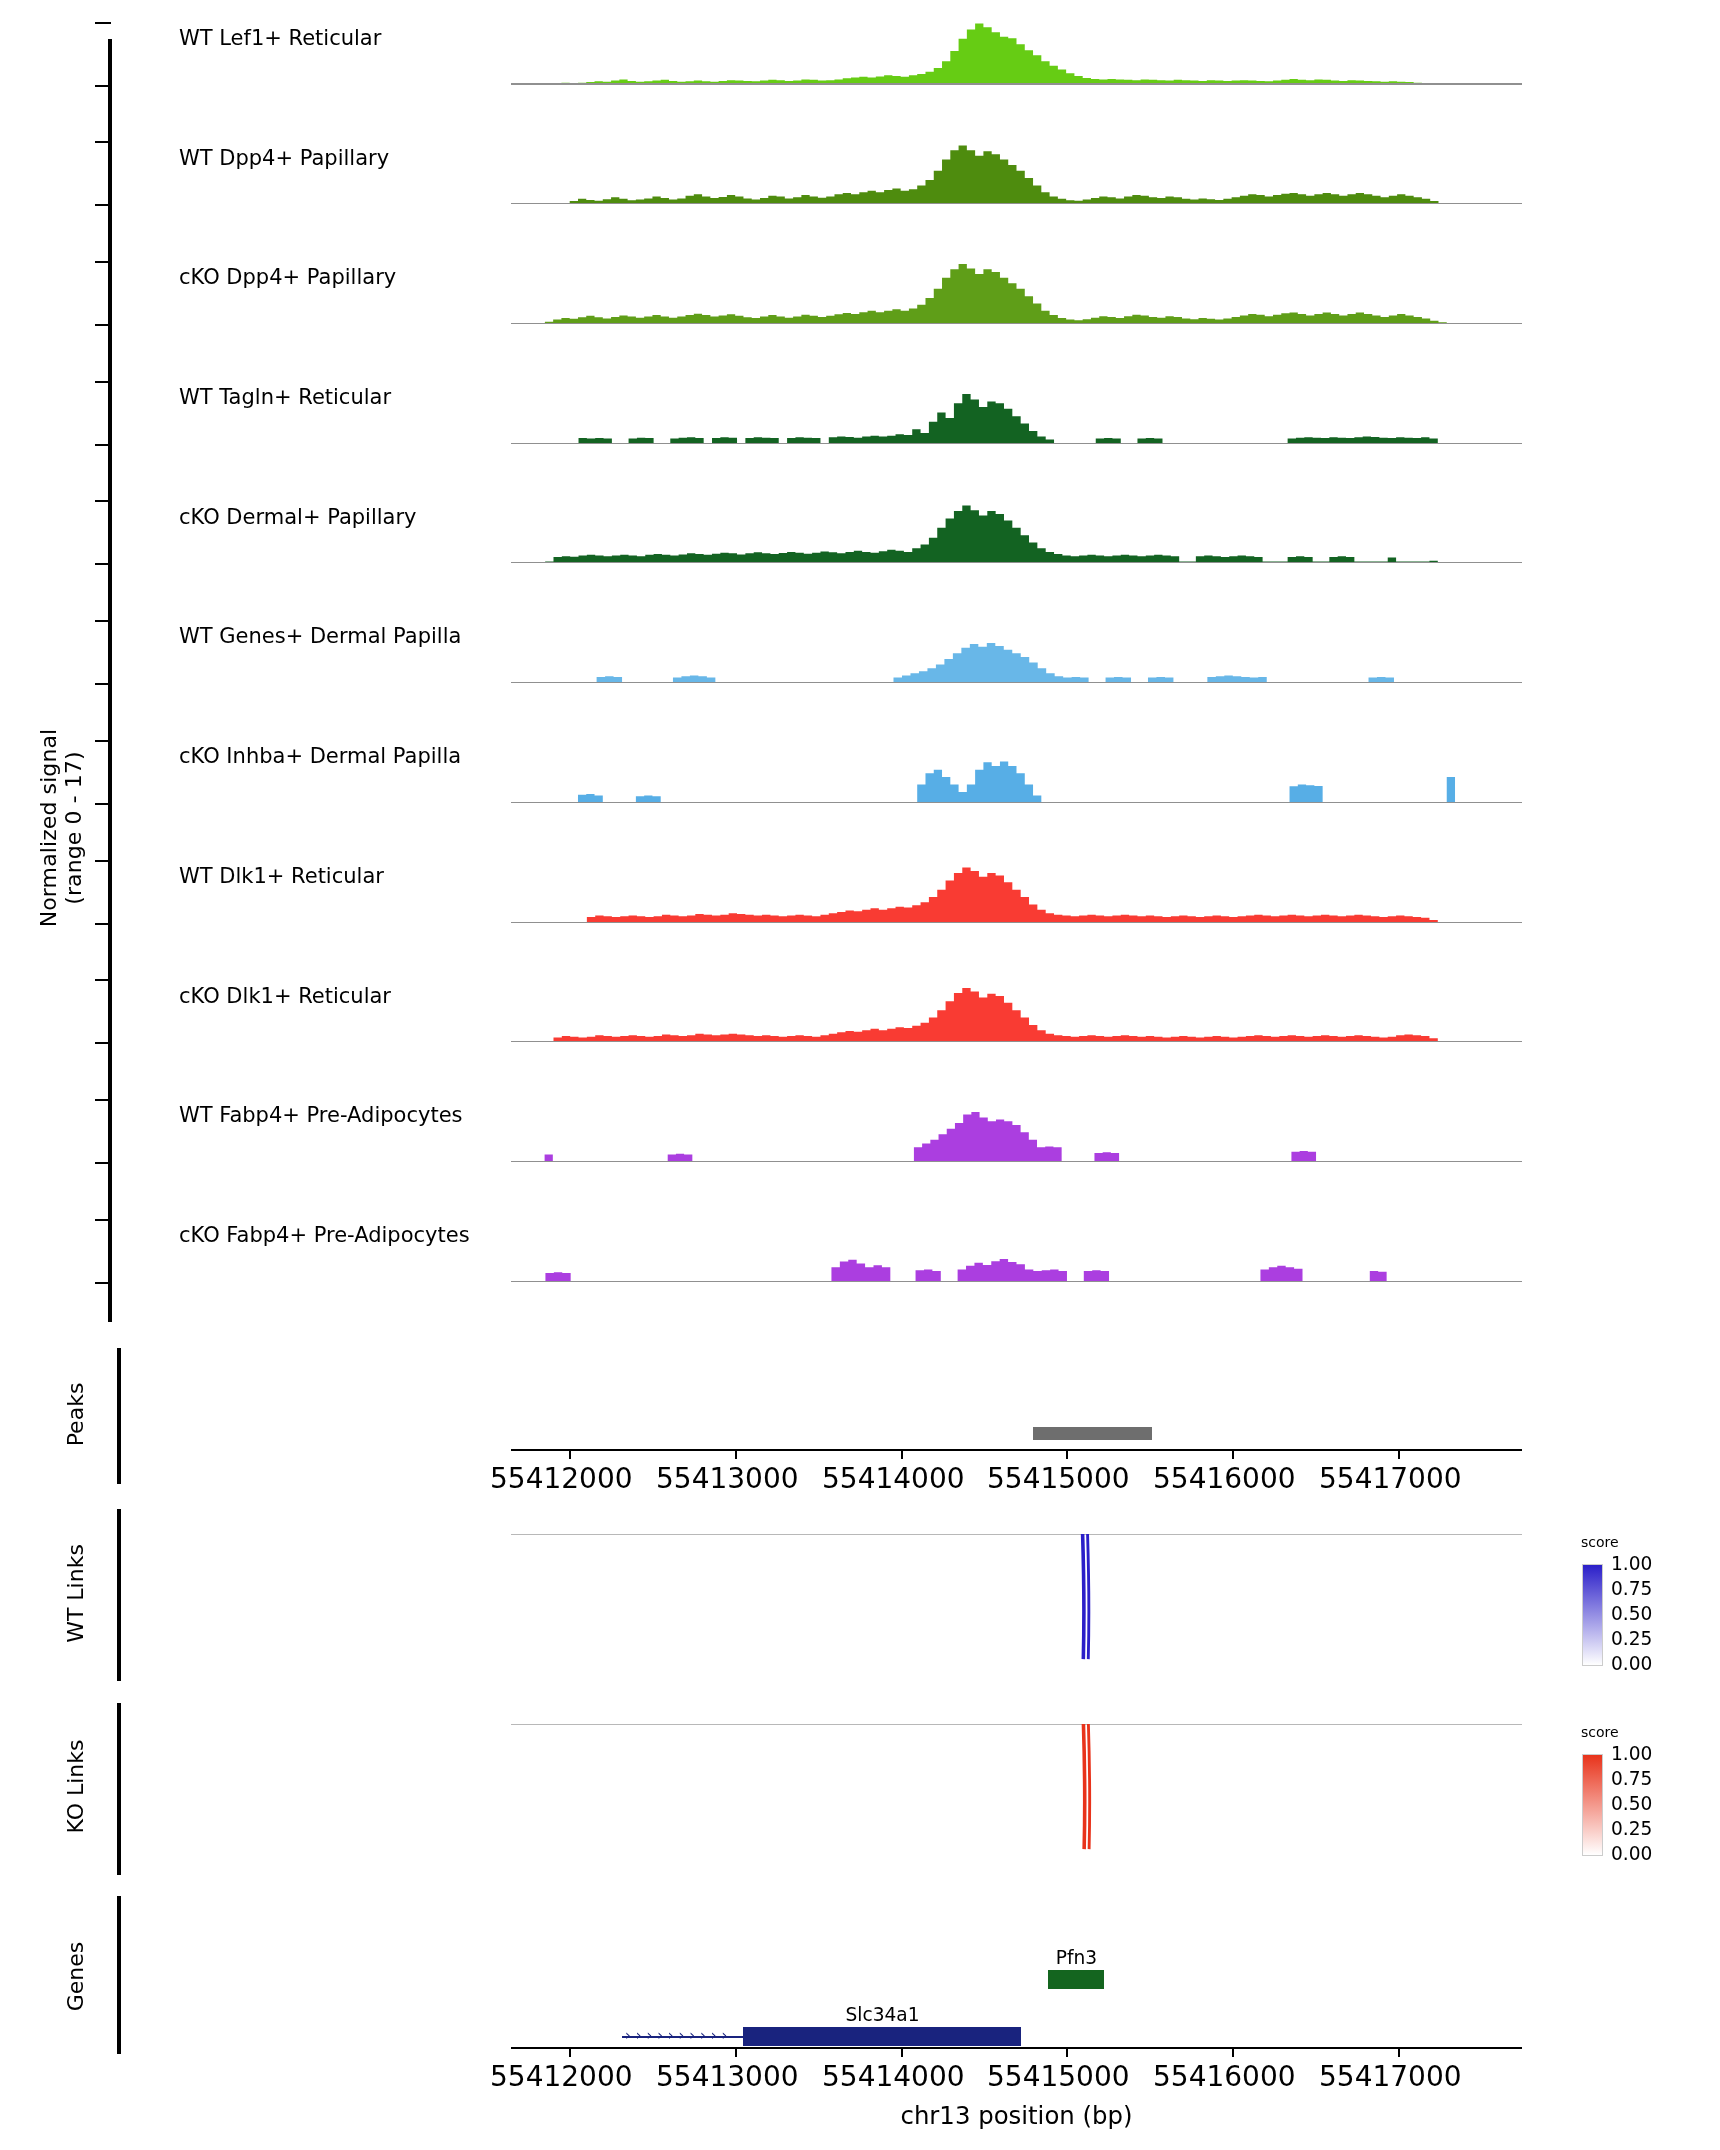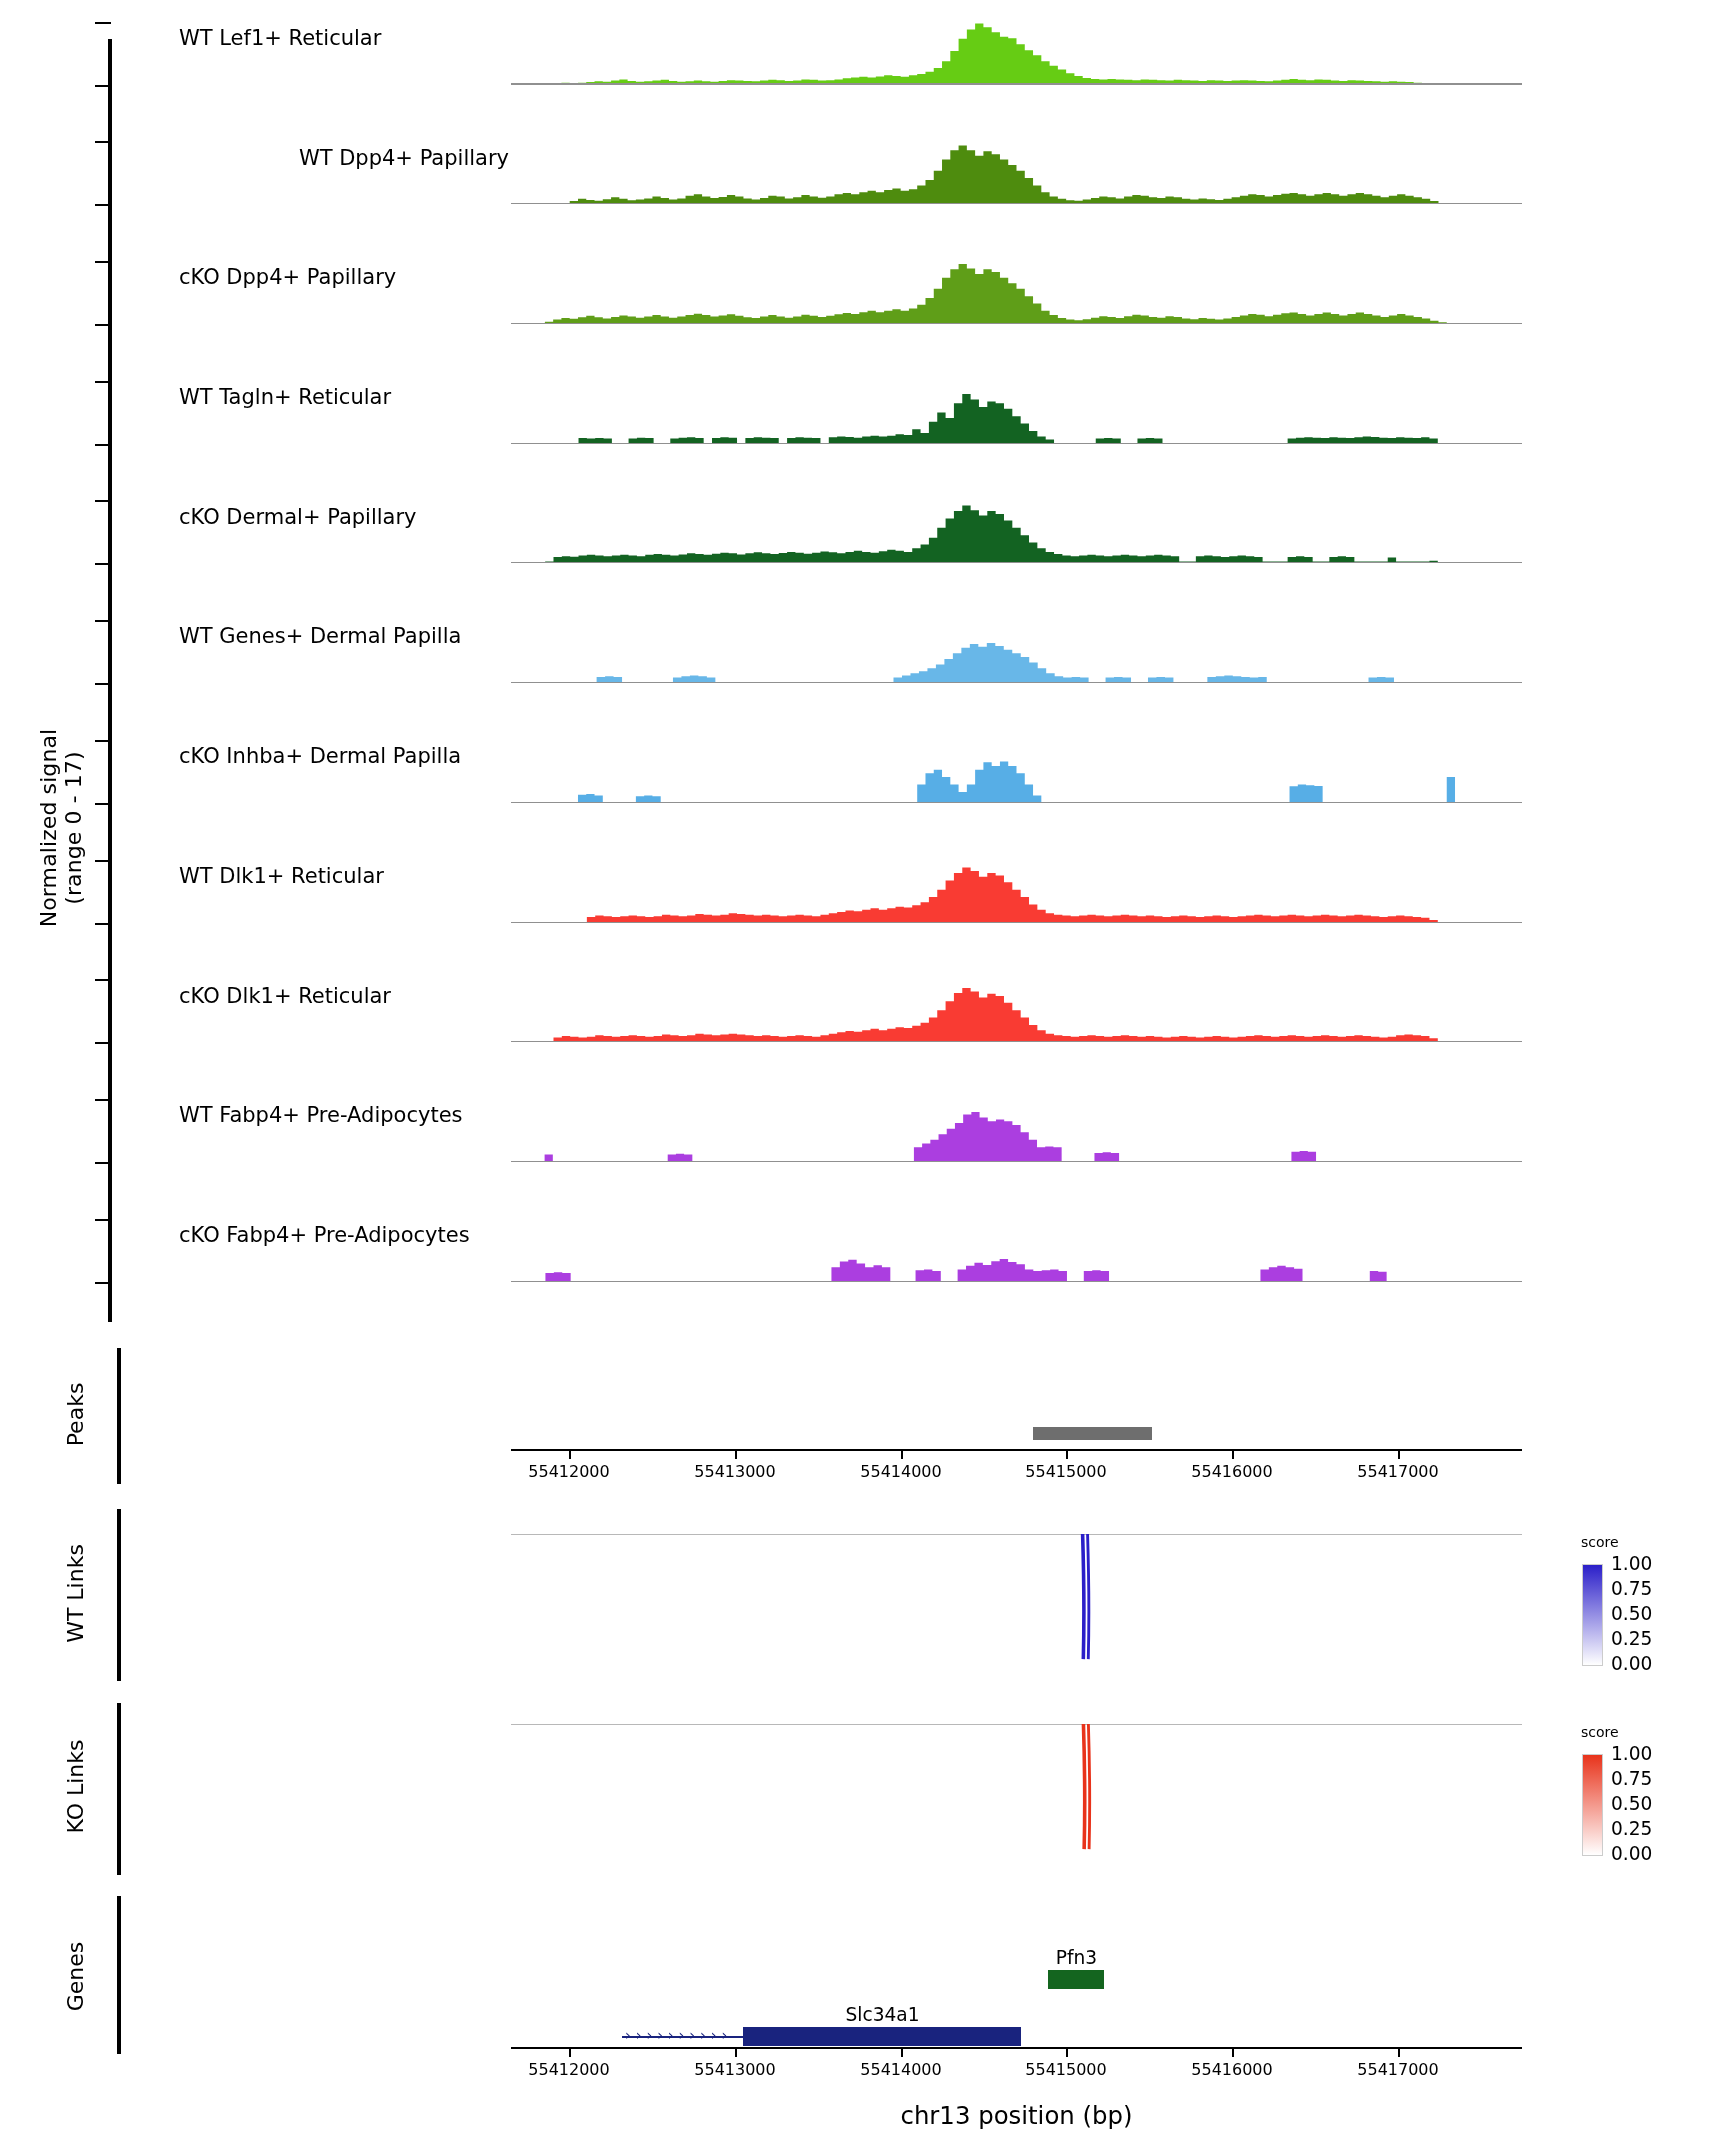--- a/index.html
+++ b/index.html
@@ -93,22 +93,22 @@
     background: #000000;
   }
   .axis-tick {
     position: absolute;
     width: 2.2px;
     height: 8px;
     background: #000000;
   }
   .axis-ticklabel {
     position: absolute;
-    font-size: 16px;
-    text-align: center;
+    font-size: 28px;
+    text-align: left;
     white-space: nowrap;
   }
   .axis-title {
     position: absolute;
     font-size: 24.4px;
     text-align: center;
     white-space: nowrap;
   }
 
   
@@ -191,21 +191,21 @@
     </div>
 
   <div id="tracks-container">
       <div class="track-label" style="left: 179px; top: 26px; width: 330px; text-align: left;">WT Lef1+ Reticular</div>
       <div class="track-plot" style="left: 511px; top: 21.5px; width: 1011px; height: 63px; position: absolute;">
         <svg width="1011" height="63" viewBox="0 0 1410 88">
           <path d="M0.00,88 L0.00,88.00 L11.56,88.00 L11.56,88.00 L23.11,88.00 L23.11,88.00 L34.67,88.00 L34.67,88.00 L46.23,88.00 L46.23,88.00 L57.79,88.00 L57.79,85.93 L69.34,85.93 L69.34,84.89 L80.90,84.89 L80.90,85.41 L92.46,85.41 L92.46,84.89 L104.02,84.89 L104.02,83.86 L115.57,83.86 L115.57,82.82 L127.13,82.82 L127.13,83.34 L138.69,83.34 L138.69,81.79 L150.25,81.79 L150.25,80.24 L161.80,80.24 L161.80,82.31 L173.36,82.31 L173.36,83.34 L184.92,83.34 L184.92,82.82 L196.48,82.82 L196.48,81.79 L208.03,81.79 L208.03,80.75 L219.59,80.75 L219.59,82.31 L231.15,82.31 L231.15,83.34 L242.70,83.34 L242.70,82.82 L254.26,82.82 L254.26,81.79 L265.82,81.79 L265.82,82.82 L277.38,82.82 L277.38,83.34 L288.93,83.34 L288.93,82.31 L300.49,82.31 L300.49,81.27 L312.05,81.27 L312.05,81.79 L323.61,81.79 L323.61,82.31 L335.16,82.31 L335.16,82.82 L346.72,82.82 L346.72,81.79 L358.28,81.79 L358.28,80.75 L369.84,80.75 L369.84,81.27 L381.39,81.27 L381.39,82.31 L392.95,82.31 L392.95,81.79 L404.51,81.79 L404.51,80.24 L416.07,80.24 L416.07,80.75 L427.62,80.75 L427.62,81.79 L439.18,81.79 L439.18,81.27 L450.74,81.27 L450.74,80.24 L462.30,80.24 L462.30,78.68 L473.85,78.68 L473.85,77.65 L485.41,77.65 L485.41,76.61 L496.97,76.61 L496.97,77.65 L508.52,77.65 L508.52,76.09 L520.08,76.09 L520.08,74.54 L531.64,74.54 L531.64,75.58 L543.20,75.58 L543.20,76.61 L554.75,76.61 L554.75,74.54 L566.31,74.54 L566.31,72.47 L577.87,72.47 L577.87,69.36 L589.43,69.36 L589.43,64.19 L600.98,64.19 L600.98,54.87 L612.54,54.87 L612.54,40.38 L624.10,40.38 L624.10,23.29 L635.66,23.29 L635.66,10.35 L647.21,10.35 L647.21,2.07 L658.77,2.07 L658.77,7.25 L670.33,7.25 L670.33,14.49 L681.89,14.49 L681.89,20.71 L693.44,20.71 L693.44,22.78 L705.00,22.78 L705.00,31.06 L716.56,31.06 L716.56,39.34 L728.11,39.34 L728.11,46.59 L739.67,46.59 L739.67,54.87 L751.23,54.87 L751.23,61.08 L762.79,61.08 L762.79,66.26 L774.34,66.26 L774.34,71.44 L785.90,71.44 L785.90,75.58 L797.46,75.58 L797.46,78.16 L809.02,78.16 L809.02,79.72 L820.57,79.72 L820.57,80.24 L832.13,80.24 L832.13,79.72 L843.69,79.72 L843.69,80.24 L855.25,80.24 L855.25,80.75 L866.80,80.75 L866.80,81.27 L878.36,81.27 L878.36,80.24 L889.92,80.24 L889.92,80.75 L901.48,80.75 L901.48,81.27 L913.03,81.27 L913.03,81.79 L924.59,81.79 L924.59,80.75 L936.15,80.75 L936.15,81.27 L947.70,81.27 L947.70,81.79 L959.26,81.79 L959.26,82.31 L970.82,82.31 L970.82,81.27 L982.38,81.27 L982.38,81.79 L993.93,81.79 L993.93,82.31 L1005.49,82.31 L1005.49,81.79 L1017.05,81.79 L1017.05,81.27 L1028.61,81.27 L1028.61,81.79 L1040.16,81.79 L1040.16,82.31 L1051.72,82.31 L1051.72,82.82 L1063.28,82.82 L1063.28,81.79 L1074.84,81.79 L1074.84,80.75 L1086.39,80.75 L1086.39,79.72 L1097.95,79.72 L1097.95,80.75 L1109.51,80.75 L1109.51,81.27 L1121.07,81.27 L1121.07,80.24 L1132.62,80.24 L1132.62,80.75 L1144.18,80.75 L1144.18,81.79 L1155.74,81.79 L1155.74,82.31 L1167.30,82.31 L1167.30,81.27 L1178.85,81.27 L1178.85,81.79 L1190.41,81.79 L1190.41,82.31 L1201.97,82.31 L1201.97,82.82 L1213.52,82.82 L1213.52,83.34 L1225.08,83.34 L1225.08,82.82 L1236.64,82.82 L1236.64,83.34 L1248.20,83.34 L1248.20,83.86 L1259.75,83.86 L1259.75,84.89 L1271.31,84.89 L1271.31,85.93 L1282.87,85.93 L1282.87,88.00 L1294.43,88.00 L1294.43,88.00 L1305.98,88.00 L1305.98,88.00 L1317.54,88.00 L1317.54,88.00 L1329.10,88.00 L1329.10,88.00 L1340.66,88.00 L1340.66,88.00 L1352.21,88.00 L1352.21,88.00 L1363.77,88.00 L1363.77,88.00 L1375.33,88.00 L1375.33,88.00 L1386.89,88.00 L1386.89,88.00 L1398.44,88.00 L1398.44,88.00 L1410.00,88.00 L1410,88 Z" fill="#66cc14" stroke="none"></path>
         </svg>
         <div class="baseline"></div>
       </div>
-      <div class="track-label" style="left: 179px; top: 146px; width: 330px; text-align: right;">WT Dpp4+ Papillary</div>
+      <div class="track-label" style="left: 179px; top: 146px; width: 330px; text-align: left;">WT Dpp4+ Papillary</div>
       <div class="track-plot" style="left: 511px; top: 141px; width: 1011px; height: 63px; position: absolute;">
         <svg width="1011" height="63" viewBox="0 0 1410 88">
           <path d="M0.00,88 L0.00,88.00 L11.56,88.00 L11.56,88.00 L23.11,88.00 L23.11,88.00 L34.67,88.00 L34.67,88.00 L46.23,88.00 L46.23,88.00 L57.79,88.00 L57.79,88.00 L69.34,88.00 L69.34,88.00 L80.90,88.00 L80.90,83.86 L92.46,83.86 L92.46,80.75 L104.02,80.75 L104.02,82.31 L115.57,82.31 L115.57,83.34 L127.13,83.34 L127.13,81.27 L138.69,81.27 L138.69,78.68 L150.25,78.68 L150.25,80.75 L161.80,80.75 L161.80,82.82 L173.36,82.82 L173.36,81.79 L184.92,81.79 L184.92,80.24 L196.48,80.24 L196.48,77.65 L208.03,77.65 L208.03,79.72 L219.59,79.72 L219.59,81.79 L231.15,81.79 L231.15,80.24 L242.70,80.24 L242.70,76.61 L254.26,76.61 L254.26,74.54 L265.82,74.54 L265.82,77.65 L277.38,77.65 L277.38,79.72 L288.93,79.72 L288.93,78.16 L300.49,78.16 L300.49,75.58 L312.05,75.58 L312.05,77.65 L323.61,77.65 L323.61,80.24 L335.16,80.24 L335.16,81.79 L346.72,81.79 L346.72,79.72 L358.28,79.72 L358.28,76.61 L369.84,76.61 L369.84,77.65 L381.39,77.65 L381.39,80.24 L392.95,80.24 L392.95,78.68 L404.51,78.68 L404.51,75.58 L416.07,75.58 L416.07,77.65 L427.62,77.65 L427.62,79.20 L439.18,79.20 L439.18,77.65 L450.74,77.65 L450.74,74.54 L462.30,74.54 L462.30,72.47 L473.85,72.47 L473.85,74.54 L485.41,74.54 L485.41,71.44 L496.97,71.44 L496.97,69.36 L508.52,69.36 L508.52,71.44 L520.08,71.44 L520.08,68.33 L531.64,68.33 L531.64,66.26 L543.20,66.26 L543.20,69.36 L554.75,69.36 L554.75,67.29 L566.31,67.29 L566.31,62.12 L577.87,62.12 L577.87,54.35 L589.43,54.35 L589.43,41.41 L600.98,41.41 L600.98,25.88 L612.54,25.88 L612.54,12.94 L624.10,12.94 L624.10,6.21 L635.66,6.21 L635.66,12.94 L647.21,12.94 L647.21,20.71 L658.77,20.71 L658.77,14.49 L670.33,14.49 L670.33,18.64 L681.89,18.64 L681.89,25.88 L693.44,25.88 L693.44,33.65 L705.00,33.65 L705.00,41.41 L716.56,41.41 L716.56,51.76 L728.11,51.76 L728.11,62.12 L739.67,62.12 L739.67,71.44 L751.23,71.44 L751.23,77.65 L762.79,77.65 L762.79,80.75 L774.34,80.75 L774.34,82.82 L785.90,82.82 L785.90,83.34 L797.46,83.34 L797.46,81.79 L809.02,81.79 L809.02,79.72 L820.57,79.72 L820.57,77.65 L832.13,77.65 L832.13,78.68 L843.69,78.68 L843.69,80.24 L855.25,80.24 L855.25,77.65 L866.80,77.65 L866.80,75.58 L878.36,75.58 L878.36,76.61 L889.92,76.61 L889.92,78.68 L901.48,78.68 L901.48,79.72 L913.03,79.72 L913.03,77.65 L924.59,77.65 L924.59,78.68 L936.15,78.68 L936.15,80.75 L947.70,80.75 L947.70,81.79 L959.26,81.79 L959.26,80.24 L970.82,80.24 L970.82,81.27 L982.38,81.27 L982.38,82.31 L993.93,82.31 L993.93,80.75 L1005.49,80.75 L1005.49,78.68 L1017.05,78.68 L1017.05,76.61 L1028.61,76.61 L1028.61,74.54 L1040.16,74.54 L1040.16,75.58 L1051.72,75.58 L1051.72,77.65 L1063.28,77.65 L1063.28,75.58 L1074.84,75.58 L1074.84,73.51 L1086.39,73.51 L1086.39,72.47 L1097.95,72.47 L1097.95,74.54 L1109.51,74.54 L1109.51,76.61 L1121.07,76.61 L1121.07,74.54 L1132.62,74.54 L1132.62,72.47 L1144.18,72.47 L1144.18,74.54 L1155.74,74.54 L1155.74,76.61 L1167.30,76.61 L1167.30,74.54 L1178.85,74.54 L1178.85,72.47 L1190.41,72.47 L1190.41,74.54 L1201.97,74.54 L1201.97,76.61 L1213.52,76.61 L1213.52,78.68 L1225.08,78.68 L1225.08,76.61 L1236.64,76.61 L1236.64,74.54 L1248.20,74.54 L1248.20,76.61 L1259.75,76.61 L1259.75,78.68 L1271.31,78.68 L1271.31,80.75 L1282.87,80.75 L1282.87,83.86 L1294.43,83.86 L1294.43,88.00 L1305.98,88.00 L1305.98,88.00 L1317.54,88.00 L1317.54,88.00 L1329.10,88.00 L1329.10,88.00 L1340.66,88.00 L1340.66,88.00 L1352.21,88.00 L1352.21,88.00 L1363.77,88.00 L1363.77,88.00 L1375.33,88.00 L1375.33,88.00 L1386.89,88.00 L1386.89,88.00 L1398.44,88.00 L1398.44,88.00 L1410.00,88.00 L1410,88 Z" fill="#4e8c0e" stroke="none"></path>
         </svg>
         <div class="baseline"></div>
       </div>
       <div class="track-label" style="left: 179px; top: 265px; width: 330px; text-align: left;">cKO Dpp4+ Papillary</div>
       <div class="track-plot" style="left: 511px; top: 261px; width: 1011px; height: 63px; position: absolute;">
         <svg width="1011" height="63" viewBox="0 0 1410 88">
           <path d="M0.00,88 L0.00,88.00 L11.56,88.00 L11.56,88.00 L23.11,88.00 L23.11,88.00 L34.67,88.00 L34.67,88.00 L46.23,88.00 L46.23,84.89 L57.79,84.89 L57.79,81.79 L69.34,81.79 L69.34,79.72 L80.90,79.72 L80.90,80.75 L92.46,80.75 L92.46,78.68 L104.02,78.68 L104.02,76.61 L115.57,76.61 L115.57,78.68 L127.13,78.68 L127.13,80.24 L138.69,80.24 L138.69,78.16 L150.25,78.16 L150.25,76.09 L161.80,76.09 L161.80,77.65 L173.36,77.65 L173.36,79.20 L184.92,79.20 L184.92,77.65 L196.48,77.65 L196.48,75.58 L208.03,75.58 L208.03,77.65 L219.59,77.65 L219.59,79.20 L231.15,79.20 L231.15,77.65 L242.70,77.65 L242.70,75.58 L254.26,75.58 L254.26,73.51 L265.82,73.51 L265.82,75.58 L277.38,75.58 L277.38,77.65 L288.93,77.65 L288.93,76.09 L300.49,76.09 L300.49,74.54 L312.05,74.54 L312.05,76.61 L323.61,76.61 L323.61,78.68 L335.16,78.68 L335.16,79.72 L346.72,79.72 L346.72,77.65 L358.28,77.65 L358.28,75.58 L369.84,75.58 L369.84,77.65 L381.39,77.65 L381.39,79.20 L392.95,79.20 L392.95,77.65 L404.51,77.65 L404.51,75.06 L416.07,75.06 L416.07,76.61 L427.62,76.61 L427.62,78.16 L439.18,78.16 L439.18,76.61 L450.74,76.61 L450.74,74.54 L462.30,74.54 L462.30,72.47 L473.85,72.47 L473.85,74.02 L485.41,74.02 L485.41,71.44 L496.97,71.44 L496.97,69.36 L508.52,69.36 L508.52,71.44 L520.08,71.44 L520.08,69.36 L531.64,69.36 L531.64,67.29 L543.20,67.29 L543.20,69.36 L554.75,69.36 L554.75,66.26 L566.31,66.26 L566.31,61.08 L577.87,61.08 L577.87,51.76 L589.43,51.76 L589.43,38.82 L600.98,38.82 L600.98,23.29 L612.54,23.29 L612.54,11.39 L624.10,11.39 L624.10,4.14 L635.66,4.14 L635.66,10.35 L647.21,10.35 L647.21,18.12 L658.77,18.12 L658.77,11.39 L670.33,11.39 L670.33,15.53 L681.89,15.53 L681.89,23.29 L693.44,23.29 L693.44,31.06 L705.00,31.06 L705.00,38.82 L716.56,38.82 L716.56,49.18 L728.11,49.18 L728.11,59.53 L739.67,59.53 L739.67,69.36 L751.23,69.36 L751.23,75.58 L762.79,75.58 L762.79,79.72 L774.34,79.72 L774.34,81.79 L785.90,81.79 L785.90,82.82 L797.46,82.82 L797.46,81.27 L809.02,81.27 L809.02,79.20 L820.57,79.20 L820.57,77.13 L832.13,77.13 L832.13,78.16 L843.69,78.16 L843.69,79.72 L855.25,79.72 L855.25,77.13 L866.80,77.13 L866.80,75.06 L878.36,75.06 L878.36,76.09 L889.92,76.09 L889.92,78.16 L901.48,78.16 L901.48,79.20 L913.03,79.20 L913.03,77.13 L924.59,77.13 L924.59,78.16 L936.15,78.16 L936.15,80.24 L947.70,80.24 L947.70,81.27 L959.26,81.27 L959.26,79.72 L970.82,79.72 L970.82,80.75 L982.38,80.75 L982.38,81.79 L993.93,81.79 L993.93,80.24 L1005.49,80.24 L1005.49,78.16 L1017.05,78.16 L1017.05,76.09 L1028.61,76.09 L1028.61,74.02 L1040.16,74.02 L1040.16,75.06 L1051.72,75.06 L1051.72,77.13 L1063.28,77.13 L1063.28,75.06 L1074.84,75.06 L1074.84,72.99 L1086.39,72.99 L1086.39,71.95 L1097.95,71.95 L1097.95,74.02 L1109.51,74.02 L1109.51,76.09 L1121.07,76.09 L1121.07,74.02 L1132.62,74.02 L1132.62,71.95 L1144.18,71.95 L1144.18,74.02 L1155.74,74.02 L1155.74,76.09 L1167.30,76.09 L1167.30,74.02 L1178.85,74.02 L1178.85,71.95 L1190.41,71.95 L1190.41,74.02 L1201.97,74.02 L1201.97,76.09 L1213.52,76.09 L1213.52,78.16 L1225.08,78.16 L1225.08,76.09 L1236.64,76.09 L1236.64,74.02 L1248.20,74.02 L1248.20,76.09 L1259.75,76.09 L1259.75,78.16 L1271.31,78.16 L1271.31,80.24 L1282.87,80.24 L1282.87,83.34 L1294.43,83.34 L1294.43,85.41 L1305.98,85.41 L1305.98,88.00 L1317.54,88.00 L1317.54,88.00 L1329.10,88.00 L1329.10,88.00 L1340.66,88.00 L1340.66,88.00 L1352.21,88.00 L1352.21,88.00 L1363.77,88.00 L1363.77,88.00 L1375.33,88.00 L1375.33,88.00 L1386.89,88.00 L1386.89,88.00 L1398.44,88.00 L1398.44,88.00 L1410.00,88.00 L1410,88 Z" fill="#5f9e18" stroke="none"></path>

